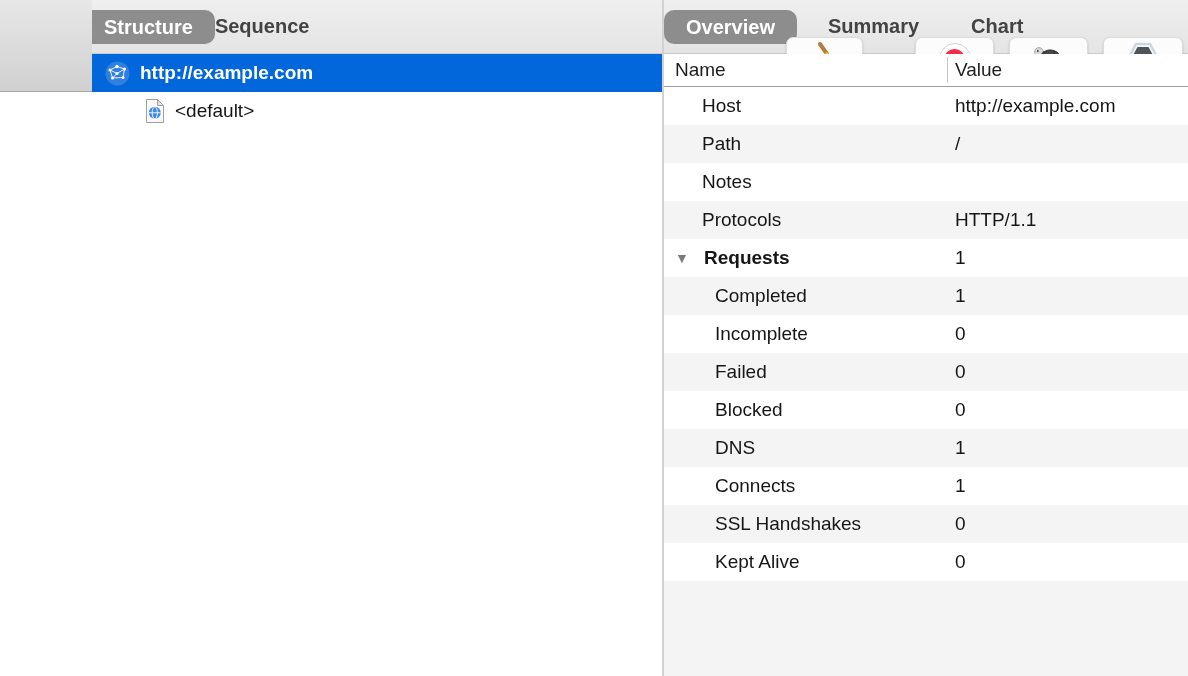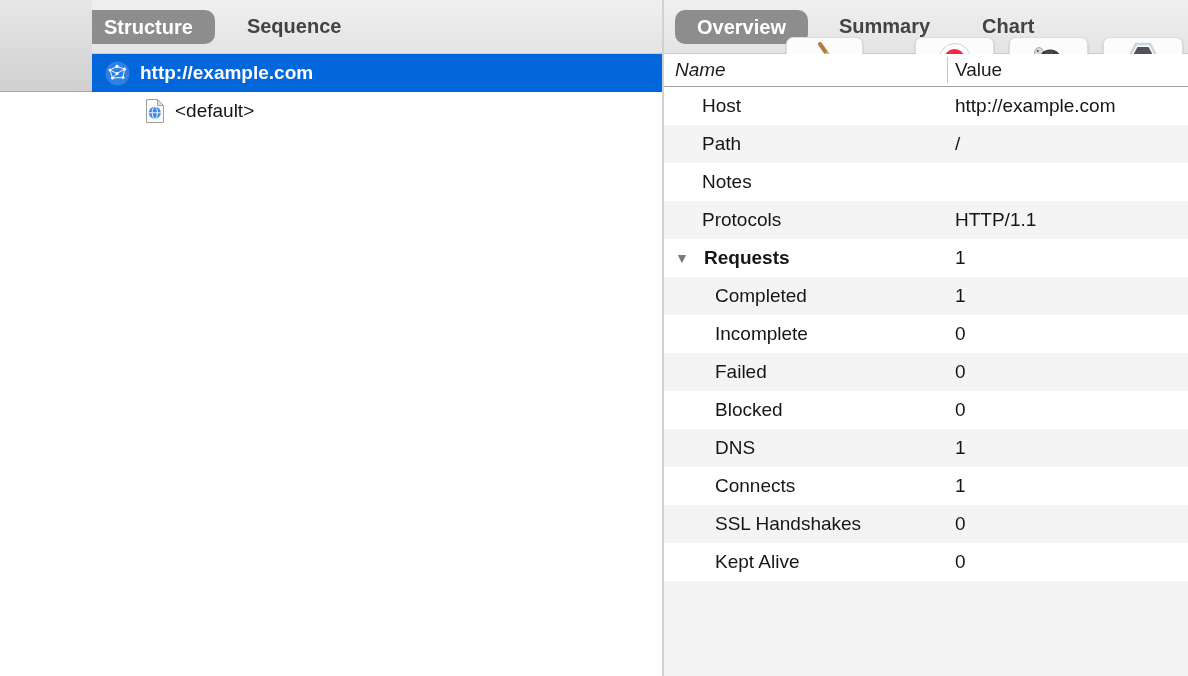--- a/index.html
+++ b/index.html
@@ -47,43 +47,43 @@
     display:flex; align-items:center;
     font-size:20px; font-weight:bold; color:#434343;
     overflow:hidden;
   }
   .tab { cursor:default; white-space:nowrap; }
   .tab.pill {
     background:#8d8d8d; color:#fff; border-radius:10px;
     height:34px; line-height:34px; padding:0 22px;
   }
   .left-panel .tab.pill { margin-left:-16px; padding-left:28px; }
-  .left-panel .tab.plain { margin-left:32px; }
-  .right-panel .tabbar { padding-left:11px; }
+  .left-panel .tab.plain { }
+  .right-panel .tabbar { }
   .right-panel .tab.plain-1 { margin-left:31px; }
   .right-panel .tab.plain-2 { margin-left:52px; }
 
   
   .tree { flex:1; overflow:hidden; }
   .tree-row { height:38px; display:flex; align-items:center; font-size:19px; color:#151515; cursor:default; }
   .tree-row.selected { background:#0267da; color:#fff; font-weight:bold; }
   .tree-row .tree-icon { display:flex; align-items:center; justify-content:center; }
   .tree-row.lvl0 .tree-icon { margin-left:12px; }
   .tree-row.lvl1 .tree-icon { margin-left:52px; }
   .tree-row .tree-label { margin-left:9px; }
 
   
   .table { flex:1; display:flex; flex-direction:column; overflow:hidden; position:relative; }
   .thead {
     height:33px; flex:0 0 33px; background:#fff;
     border-bottom:1px solid #9e9e9e;
     display:flex; align-items:center; font-size:19px; color:#1d1d1d;
     position:relative;
   }
-  .thead .col-name { width:291px; padding-left:11px;font-style:italic; }
+  .thead .col-name { width:291px; padding-left:11px; }
   .thead .col-divider { position:absolute; left:283px; top:3px; bottom:3px; width:1px; background:#c8c8c8; }
   .trow { height:38px; flex:0 0 38px; display:flex; align-items:center; font-size:19px; color:#161616; cursor:default; }
   .trow.stripe { background:#f4f4f4; }
   .tname { width:291px; display:flex; align-items:center; }
   .tname.ind1 { padding-left:38px; }
   .tname.ind2 { padding-left:51px; }
   .tname.ind0 { padding-left:11px; font-weight:bold; }
   .tri { width:18px; margin-right:11px; font-size:14px; color:#7a7a7a; font-weight:normal; display:inline-block; }
   .tvalue { flex:1; }
   .tfill { flex:1; background:#f4f4f4; }

